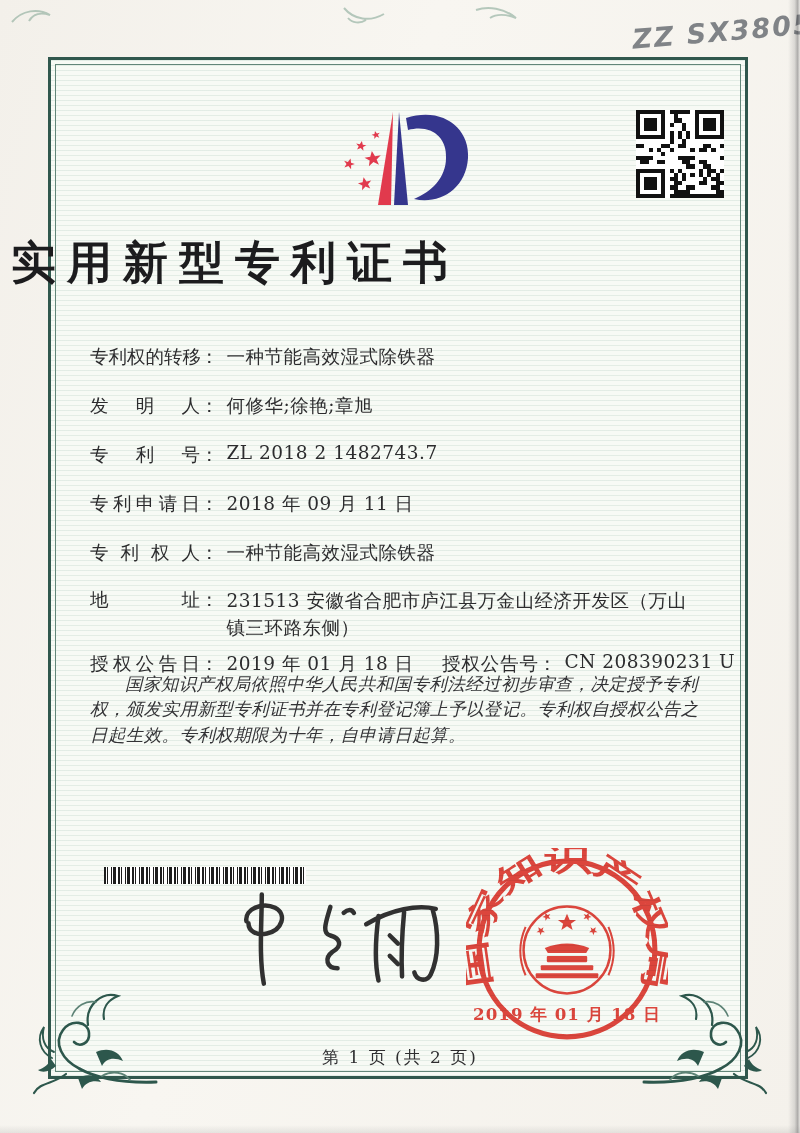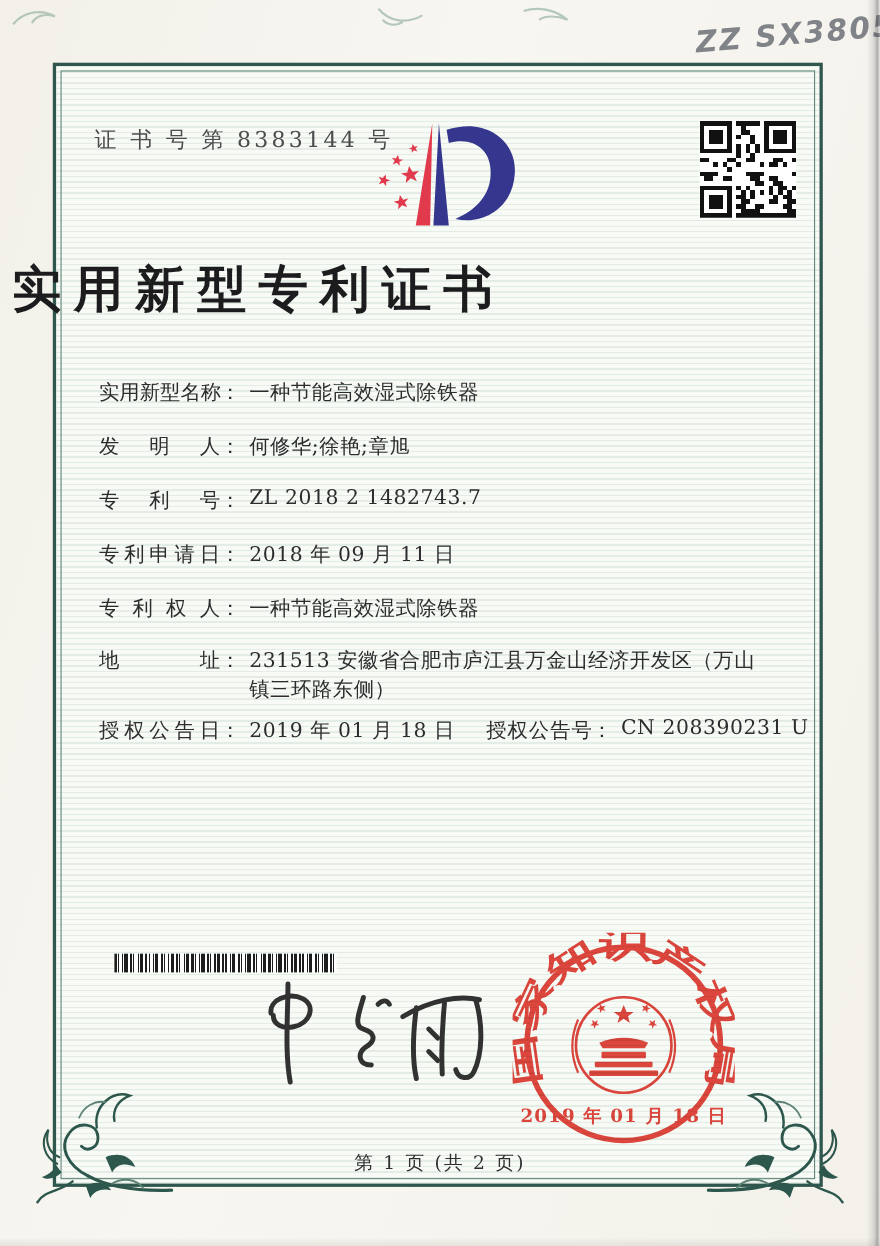--- a/index.html
+++ b/index.html
@@ -94,21 +94,20 @@
     <path d="M4,4 C14,16 30,18 44,10 M26,16 C20,20 12,19 8,14" fill="none" stroke="#7fa391" stroke-width="2"></path>
   </svg>
   <svg class="top-fl" style="left:474px; top:4px;" viewBox="0 0 48 20">
     <path d="M2,6 C14,2 30,4 42,14 C32,10 22,10 16,14" fill="none" stroke="#7fa391" stroke-width="2"></path>
   </svg>
 
   <div class="handwriting">ZZ SX3805</div>
 
   <div class="frame"></div>
 
-  <div class="cert-no">证 书 号 第 8383144 号</div>
 
   <svg class="logo" viewBox="0 0 145 126">
     <defs>
         <path id="star" d="M0,-10 2.94,-3.09 10,-3.09 4.28,1.18 6.18,8.09 0,3.82 -6.18,8.09 -4.28,1.18 -10,-3.09 -2.94,-3.09 Z"></path>
       </defs>
     <path d="M74,14 C110,2 138,24 136,54 C134,86 106,101 82,95 C99,88 114,74 114,54 C115,32 98,20 76,26 Z" fill="#35368d"></path>
     <polygon points="67,8 76,101 62,101" fill="#35368d"></polygon>
     <polygon points="61,8 46,101 59,101" fill="#e13a4d"></polygon>
     <g fill="#e13a4d">
       <use href="#star" transform="translate(44,31) scale(0.42) rotate(-14)"></use>
@@ -235,21 +234,21 @@
       <rect x="16" y="2" width="3" height="3" fill="#111"></rect>
       <rect x="0" y="14" width="7" height="7" fill="#111"></rect>
       <rect x="1" y="15" width="5" height="5" fill="#fff"></rect>
       <rect x="2" y="16" width="3" height="3" fill="#111"></rect>
     </svg>
 
   <div class="title">实用新型专利证书</div>
 
   <div class="fields">
     <div class="field-row" style="top:8px">
-      <span class="field-label">实用新型名称</span><span class="colon">：</span><span class="field-value">一种节能高效湿式除铁器</span>
+      <span class="field-label">专利权的转移</span><span class="colon">：</span><span class="field-value">一种节能高效湿式除铁器</span>
     </div>
     <div class="field-row" style="top:57px">
       <span class="field-label">发明人</span><span class="colon">：</span><span class="field-value">何修华;徐艳;章旭</span>
     </div>
     <div class="field-row" style="top:106px">
       <span class="field-label">专利号</span><span class="colon">：</span><span class="field-value">ZL 2018 2 1482743.7</span>
     </div>
     <div class="field-row" style="top:155px">
       <span class="field-label">专利申请日</span><span class="colon">：</span><span class="field-value">2018 年 09 月 11 日</span>
     </div>
@@ -261,20 +260,21 @@
     </div>
     <div class="field-row" style="top:315px">
       <span class="field-label">授权公告日</span><span class="colon">：</span><span class="field-value">2019 年 01 月 18 日</span>
       <span class="grant-no">
         <span class="field-label">授权公告号</span><span class="colon">：</span><span class="field-value">CN 208390231 U</span>
       </span>
     </div>
   </div>
 
   <div class="legal">
+    <p>国家知识产权局依照中华人民共和国专利法经过初步审查，决定授予专利权，颁发实用新型专利证书并在专利登记簿上予以登记。专利权自授权公告之日起生效。专利权期限为十年，自申请日起算。</p>
   </div>
 
   <div class="barcode"></div>
 
 
   <svg class="sig-svg" viewBox="0 0 210 105">
     <g fill="none" stroke="#212121" stroke-width="4.4" stroke-linecap="round" opacity="0.92">
       <path d="M18,38 C16,26 34,19 46,25 C58,31 53,47 38,50 C28,52 20,48 20,40"></path>
       <path d="M33,12 C33,40 30,72 35,99"></path>
       <path d="M100,24 C96,38 91,50 100,52 C110,55 112,62 102,68 C94,74 96,84 107,84"></path>

